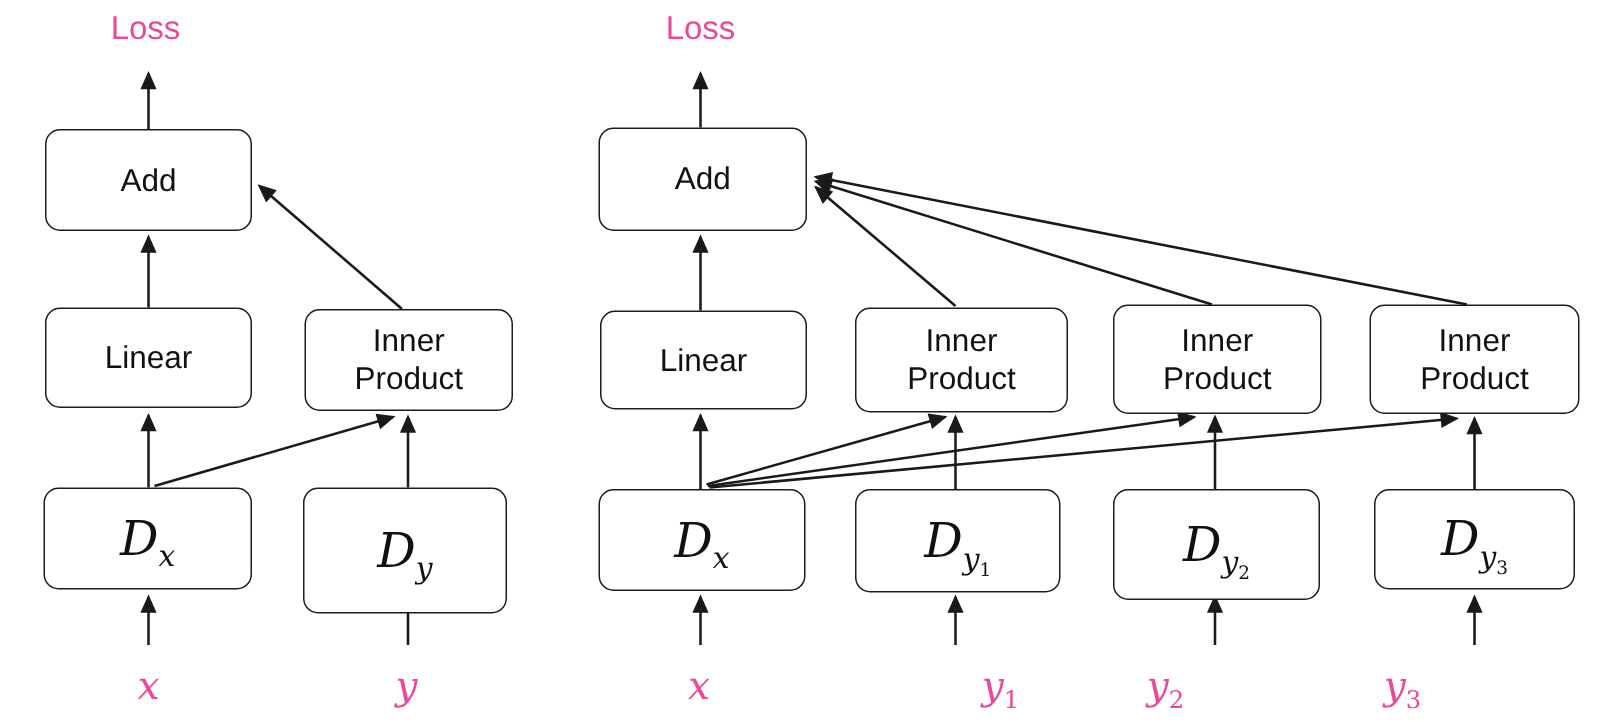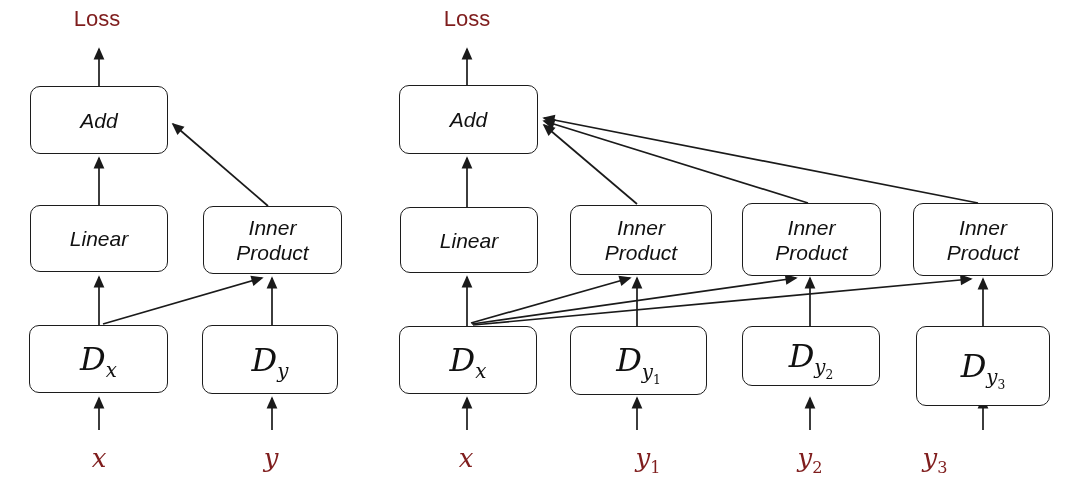--- a/index.html
+++ b/index.html
@@ -9,29 +9,28 @@
   }
   .arrows{position:absolute;left:0;top:0;width:1080px;height:481px;}
   .box{
     position:absolute;background:#ffffff;border:1.6px solid #1c1c1c;border-radius:10px;
     display:flex;align-items:center;justify-content:center;text-align:center;
     box-sizing:border-box;color:#111;
   }
   .box-label{
     font-size:21px;line-height:25px;white-space:pre-line;color:#111;
     font-family:"Liberation Sans",sans-serif;
-    font-style:italic;
   }
   .math-label{
     font-family:"DejaVu Serif",serif;font-size:32px;color:#111;
   }
   .math-label i, .input-label i{font-style:italic;font-family:"DejaVu Serif",serif;}
   .math-label sub, .input-label sub{font-size:62%;line-height:0;}
   .text-label{
-    position:absolute;transform:translateX(-50%);white-space:nowrap;color:#7f1d1d;
+    position:absolute;transform:translateX(-50%);white-space:nowrap;color:#ec4899;
   }
   .loss-label{font-size:22px;font-family:"Liberation Sans",sans-serif;}
   .input-label{font-family:"DejaVu Serif",serif;font-size:26px;}
   .upright{font-style:normal;}
   .watermark{position:absolute;left:906px;top:410px;width:160px;height:50px;}
 </style>
 </head>
 <body>
 
 <div class="canvas">
@@ -84,21 +83,21 @@
 
   <div class="box" style="left:203px;top:206px;width:139px;height:68px;">
     <span class="box-label">Inner
 Product</span>
   </div>
 
   <div class="box" style="left:29px;top:325px;width:139px;height:68px;">
     <span class="math-label"><i>D</i><sub><i>x</i></sub></span>
   </div>
 
-  <div class="box" style="left:202px;top:325px;width:136px;height:69px;justify-content:center;">
+  <div class="box" style="left:202px;top:325px;width:136px;height:84px;justify-content:center;">
     <span class="math-label"><i>D</i><sub><i>y</i></sub></span>
   </div>
 
   <div class="text-label input-label" style="left:99px;top:443px;"><i>x</i></div>
   <div class="text-label input-label" style="left:271px;top:443px;"><i>y</i></div>
 
   <div class="text-label loss-label" style="left:467px;top:6px;">Loss</div>
 
   <div class="box" style="left:399px;top:85px;width:139px;height:69px;">
     <span class="box-label">Add</span>
@@ -124,27 +123,27 @@
   </div>
 
   <div class="box" style="left:399px;top:326px;width:138px;height:68px;">
     <span class="math-label"><i>D</i><sub><i>x</i></sub></span>
   </div>
 
   <div class="box" style="left:570px;top:326px;width:137px;height:69px;">
     <span class="math-label"><i>D</i><sub><i>y</i><sub class="upright">1</sub></sub></span>
   </div>
 
-  <div class="box" style="left:742px;top:326px;width:138px;height:60px;">
+  <div class="box" style="left:742px;top:326px;width:138px;height:74px;">
     <span class="math-label"><i>D</i><sub><i>y</i><sub class="upright">2</sub></sub></span>
   </div>
 
-  <div class="box" style="left:916px;top:326px;width:134px;height:80px;">
+  <div class="box" style="left:916px;top:326px;width:134px;height:67px;">
     <span class="math-label"><i>D</i><sub><i>y</i><sub class="upright">3</sub></sub></span>
   </div>
 
   <div class="text-label input-label" style="left:466px;top:443px;"><i>x</i></div>
-  <div class="text-label input-label" style="left:648px;top:443px;text-align:center;"><i>y</i><sub class="upright">1</sub></div>
-  <div class="text-label input-label" style="left:810px;top:443px;"><i>y</i><sub class="upright">2</sub></div>
+  <div class="text-label input-label" style="left:667px;top:443px;text-align:center;"><i>y</i><sub class="upright">1</sub></div>
+  <div class="text-label input-label" style="left:777px;top:443px;"><i>y</i><sub class="upright">2</sub></div>
   <div class="text-label input-label" style="left:935px;top:443px;"><i>y</i><sub class="upright">3</sub></div>
 
 
 </div>
 
 </body></html>

